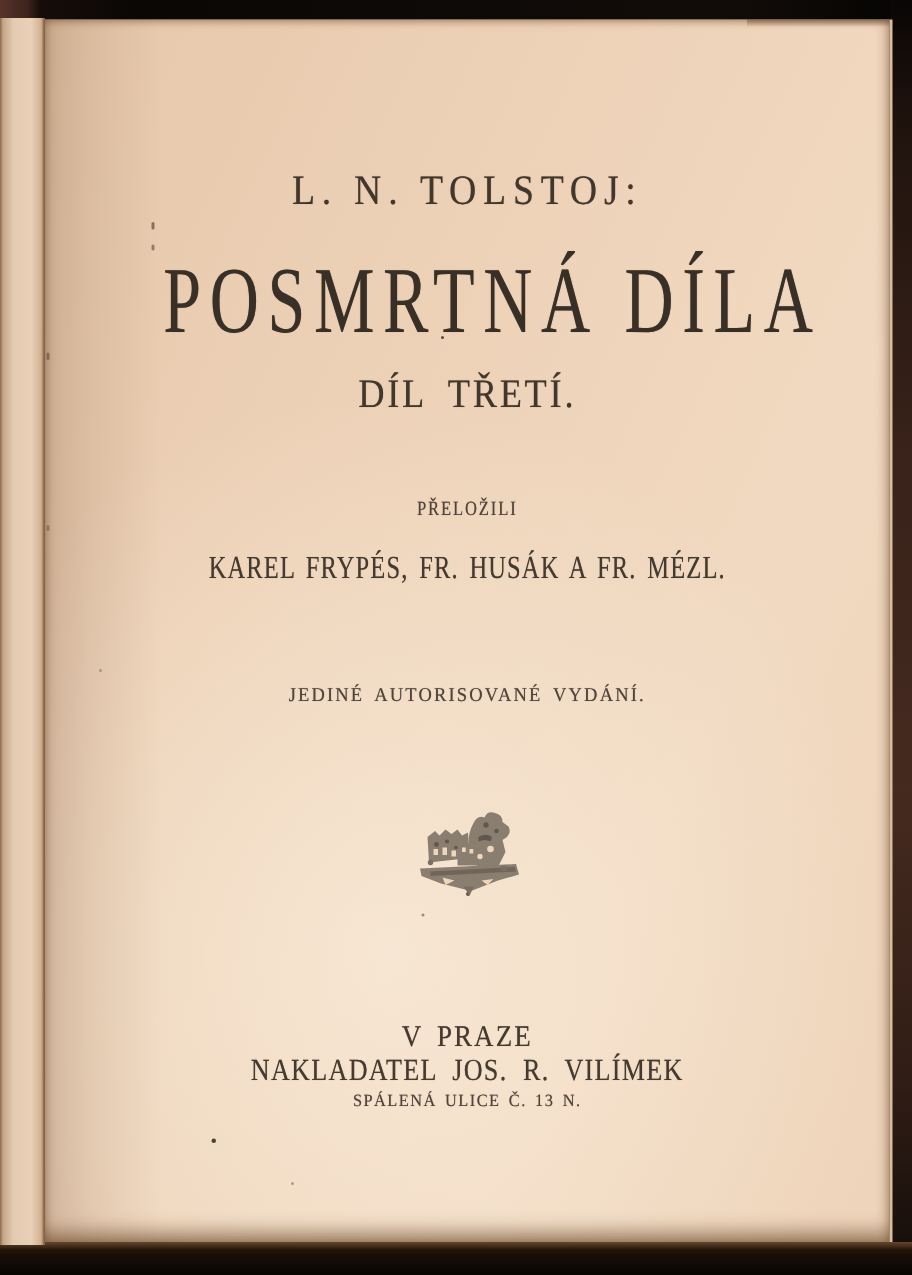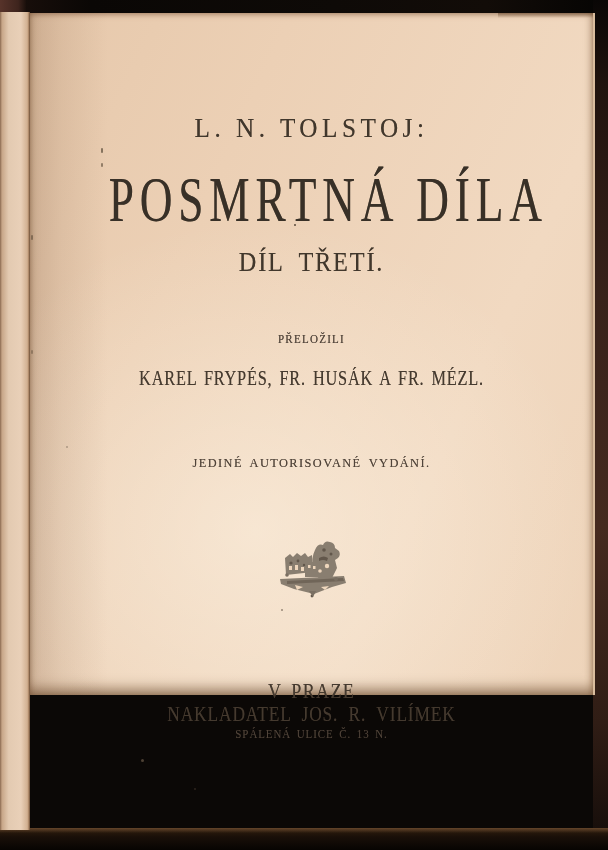--- a/index.html
+++ b/index.html
@@ -18,21 +18,21 @@
   .band-bottom{position:absolute;left:0;bottom:0;width:608px;height:22px;
     background:linear-gradient(180deg,#33200f 0%,#190f08 40%,#070402 100%);}
   .band-bottom::before{content:"";position:absolute;left:0;top:0;width:100%;height:5px;
     background:linear-gradient(180deg,rgba(140,100,65,.55),rgba(60,38,20,0));}
   
   .facing-page{position:absolute;left:0;top:12px;width:29px;height:818px;
     background:linear-gradient(90deg,#8a6950 0%,#c7a688 7%,#e3cab1 30%,#e9d0b8 72%,#d2b192 94%,#a27c5c 100%);
     border-right:1px solid rgba(105,75,50,.5);}
   
   .page{
-    position:absolute;left:30px;top:13px;width:563px;height:682px;
+    position:absolute;left:30px;top:13px;width:563px;height:815px;
     background:
       radial-gradient(85% 65% at 40% 76%, rgba(255,247,233,.5), rgba(255,247,233,0) 70%),
       linear-gradient(115deg,#e6c8ab 0%,#ecd0b5 30%,#f1d9c1 70%,#eed4ba 100%);
     box-shadow:
       inset 0 4px 6px -3px rgba(105,66,38,.5),
       inset 0 -11px 13px -5px rgba(92,58,28,.6),
       inset -4px 0 7px -3px rgba(120,80,45,.45),
       inset 3px 0 6px -3px rgba(110,72,44,.35);
     border-right:2px solid #d9bd9e;
   }

